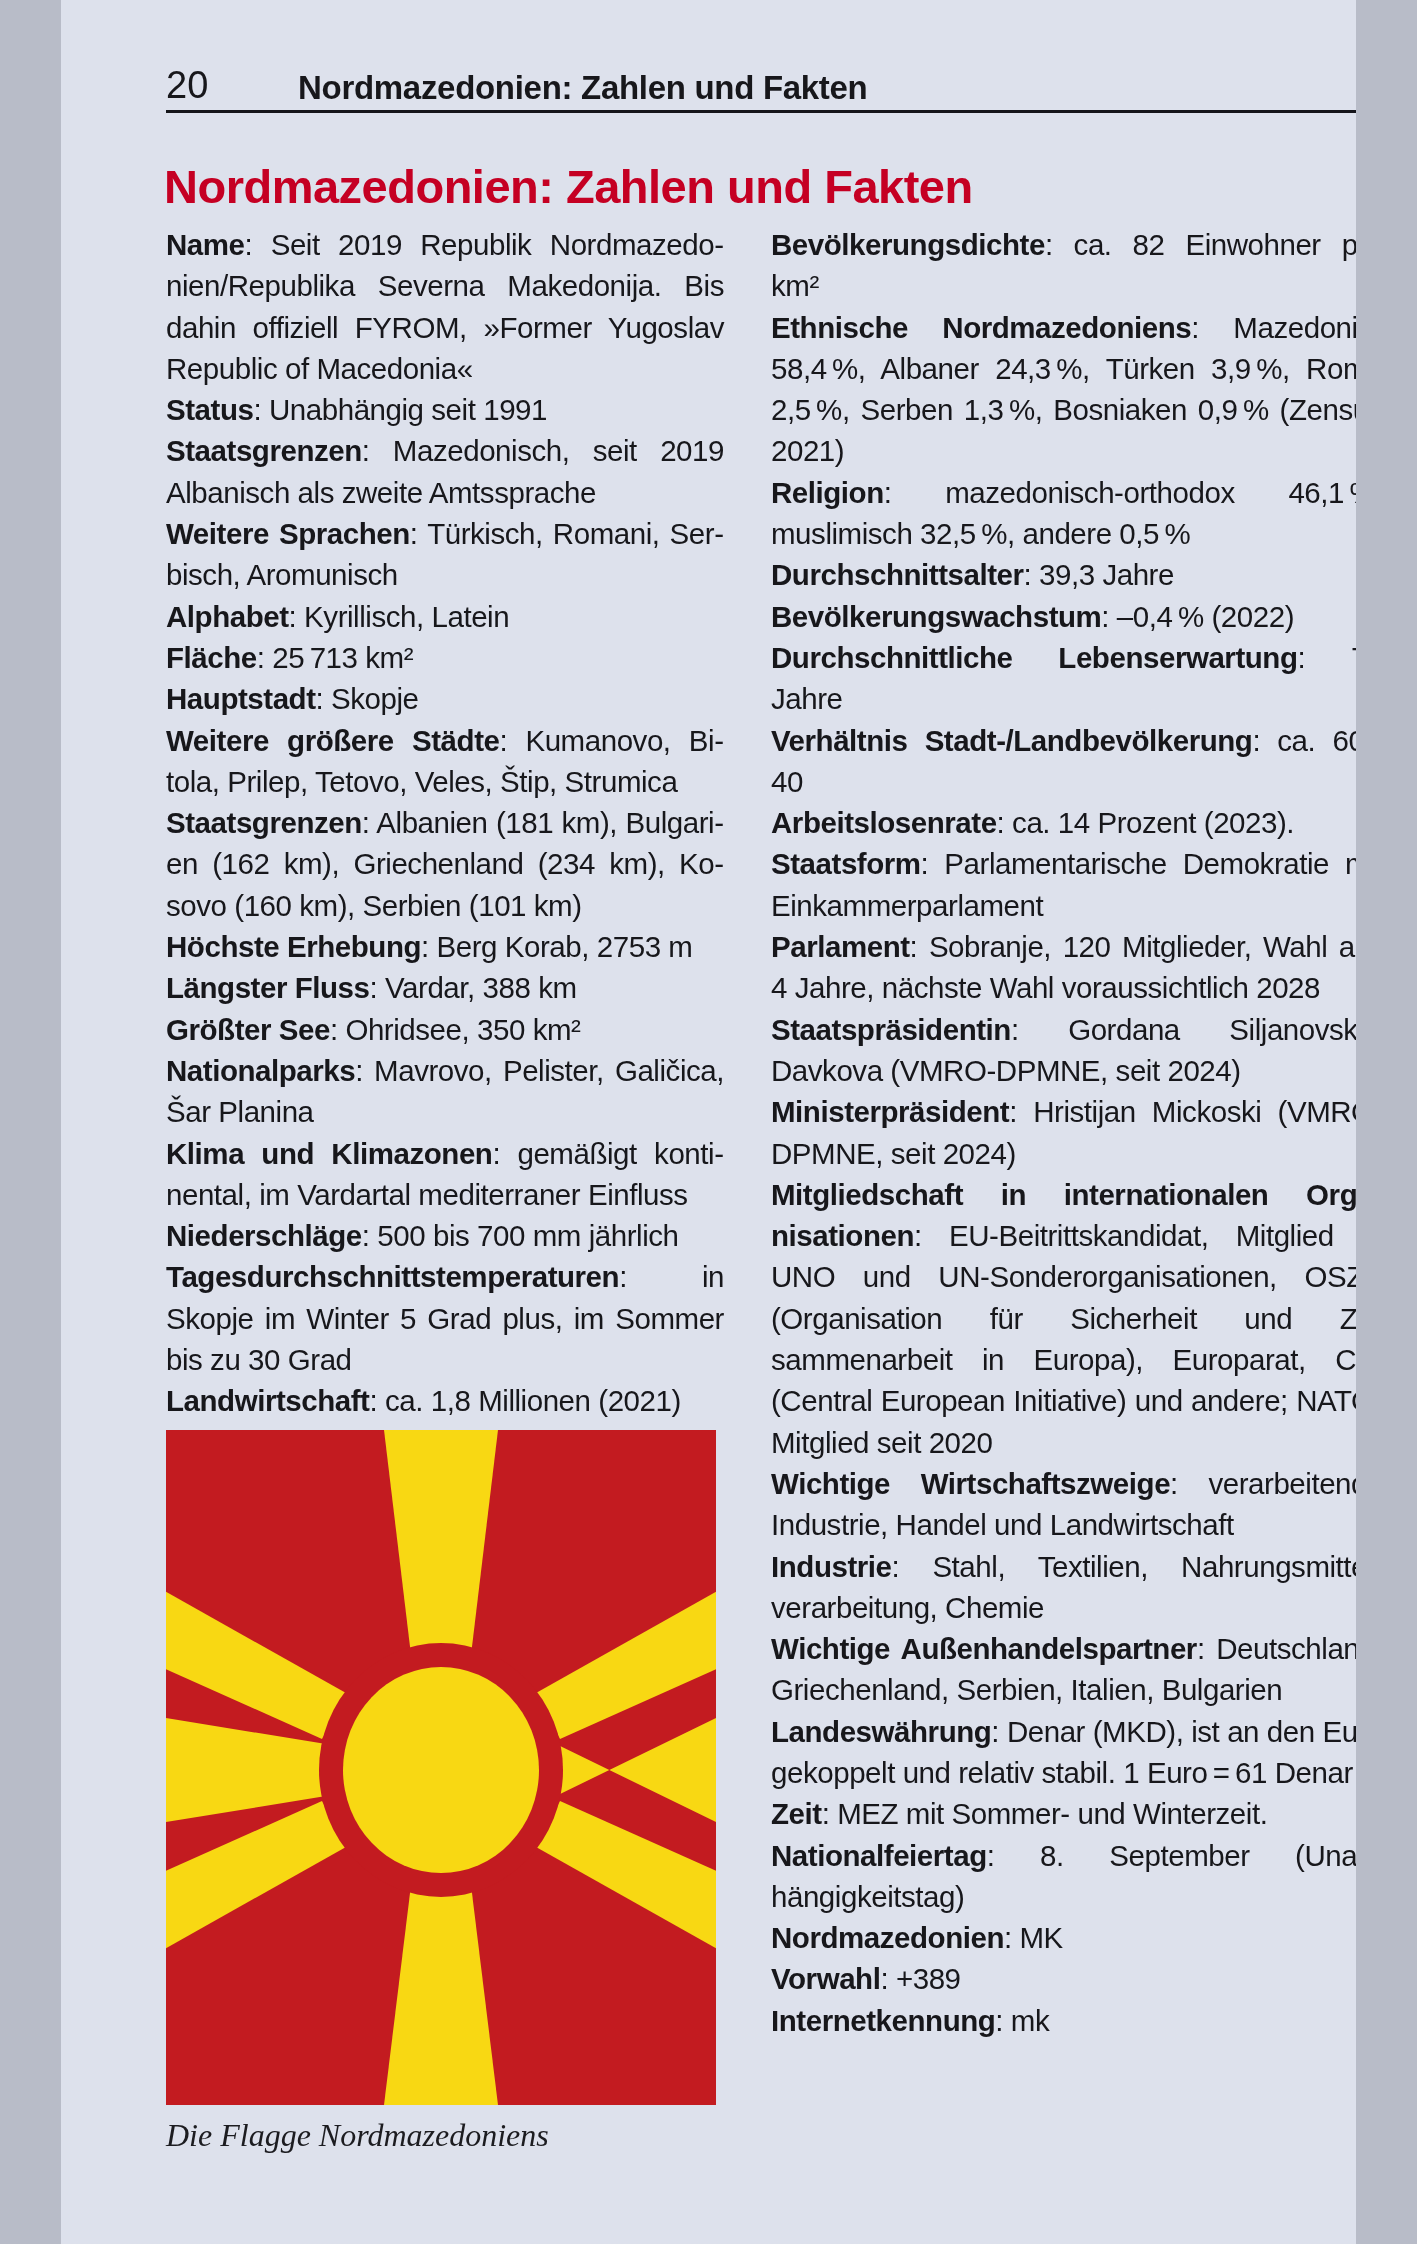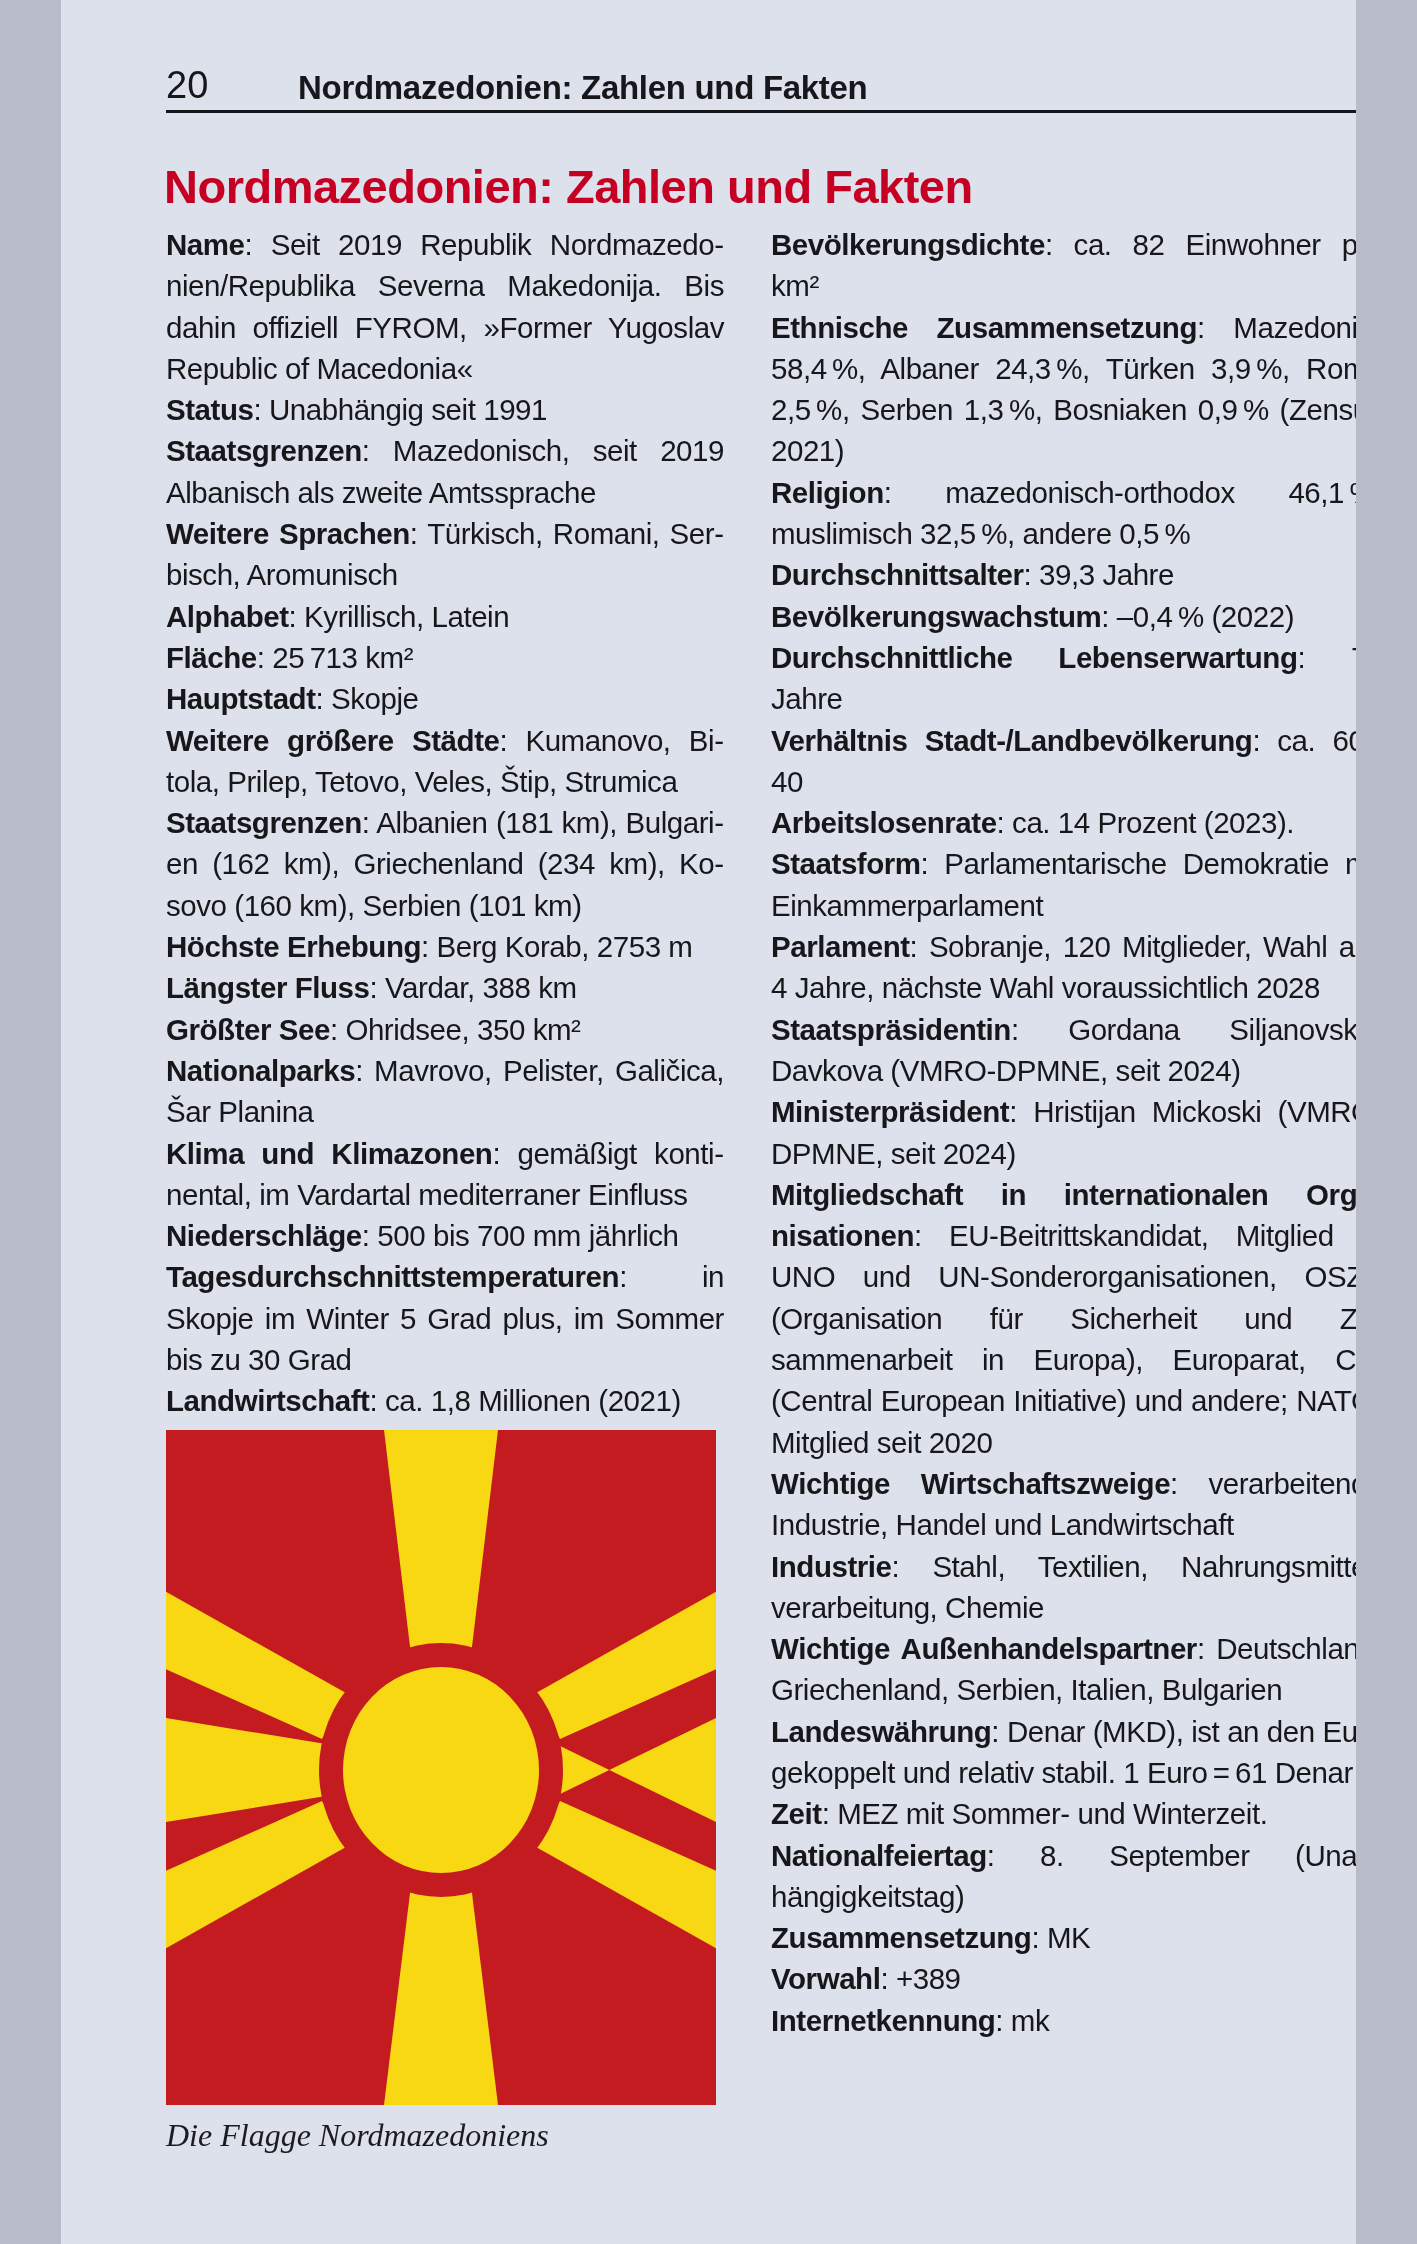--- a/index.html
+++ b/index.html
@@ -95,39 +95,39 @@
       <p class="fact"><b>Längster Fluss</b><span>: </span><span>Vardar, 388 km</span></p>
       <p class="fact"><b>Größter See</b><span>: </span><span>Ohridsee, 350 km²</span></p>
       <p class="fact"><b>Nationalparks</b><span>: </span><span>Mavrovo, Pelister, Galičica, Šar Planina</span></p>
       <p class="fact"><b>Klima und Klimazonen</b><span>: </span><span>gemäßigt konti­nental, im Vardartal mediterraner Einfluss</span></p>
       <p class="fact"><b>Niederschläge</b><span>: </span><span>500 bis 700 mm jährlich</span></p>
       <p class="fact"><b>Tagesdurchschnittstemperaturen</b><span>: </span><span>in Skopje im Winter 5 Grad plus, im Sommer bis zu 30 Grad</span></p>
       <p class="fact"><b>Landwirtschaft</b><span>: </span><span>ca. 1,8 Millionen (2021)</span></p>
     </div>
   <div class="col col-right">
       <p class="fact"><b>Bevölkerungsdichte</b><span>: </span><span>ca. 82 Einwohner pro km²</span></p>
-      <p class="fact"><b>Ethnische Zusammensetzung</b><span>: </span><span>Mazedonier 58,4 %, Albaner 24,3 %, Türken 3,9 %, Ro­ma 2,5 %, Serben 1,3 %, Bosniaken 0,9 % (Zensus 2021)</span></p>
+      <p class="fact"><b>Ethnische Nordmazedoniens</b><span>: </span><span>Mazedonier 58,4 %, Albaner 24,3 %, Türken 3,9 %, Ro­ma 2,5 %, Serben 1,3 %, Bosniaken 0,9 % (Zensus 2021)</span></p>
       <p class="fact"><b>Religion</b><span>: </span><span>mazedonisch-orthodox 46,1 %, muslimisch 32,5 %, andere 0,5 %</span></p>
       <p class="fact"><b>Durchschnittsalter</b><span>: </span><span>39,3 Jahre</span></p>
       <p class="fact"><b>Bevölkerungswachstum</b><span>: </span><span>–0,4 % (2022)</span></p>
       <p class="fact"><b>Durchschnittliche Lebenserwartung</b><span>: </span><span>77 Jahre</span></p>
       <p class="fact"><b>Verhältnis Stadt-/Landbevölkerung</b><span>: </span><span>ca. 60 : 40</span></p>
       <p class="fact"><b>Arbeitslosenrate</b><span>: </span><span>ca. 14 Prozent (2023).</span></p>
       <p class="fact"><b>Staatsform</b><span>: </span><span>Parlamentarische Demokratie mit Einkammerparlament</span></p>
       <p class="fact"><b>Parlament</b><span>: </span><span>Sobranje, 120 Mitglieder, Wahl alle 4 Jahre, nächste Wahl voraussicht­lich 2028</span></p>
       <p class="fact"><b>Staatspräsidentin</b><span>: </span><span>Gordana Siljanovska-Davkova (VMRO-DPMNE, seit 2024)</span></p>
       <p class="fact"><b>Ministerpräsident</b><span>: </span><span>Hristijan Mickoski (VMRO-DPMNE, seit 2024)</span></p>
       <p class="fact"><b>Mitgliedschaft in internationalen Orga­nisationen</b><span>: </span><span>EU-Beitrittskandidat, Mitglied in UNO und UN-Sonderorganisationen, OSZE (Organisation für Sicherheit und Zu­sammenarbeit in Europa), Europarat, CEI (Central European Initiative) und andere; NATO-Mitglied seit 2020</span></p>
       <p class="fact"><b>Wichtige Wirtschaftszweige</b><span>: </span><span>verarbeiten­de Industrie, Handel und Landwirtschaft</span></p>
       <p class="fact"><b>Industrie</b><span>: </span><span>Stahl, Textilien, Nahrungsmittel­verarbeitung, Chemie</span></p>
       <p class="fact"><b>Wichtige Außenhandelspartner</b><span>: </span><span>Deutsch­land, Griechenland, Serbien, Italien, Bul­garien</span></p>
       <p class="fact"><b>Landeswährung</b><span>: </span><span>Denar (MKD), ist an den Euro gekoppelt und relativ stabil. 1 Euro = 61 Denar</span></p>
       <p class="fact"><b>Zeit</b><span>: </span><span>MEZ mit Sommer- und Winterzeit.</span></p>
       <p class="fact"><b>Nationalfeiertag</b><span>: </span><span>8. September (Unab­hängigkeitstag)</span></p>
-      <p class="fact"><b>Zusammensetzung</b><span>: </span><span>MK</span></p>
+      <p class="fact"><b>Nordmazedonien</b><span>: </span><span>MK</span></p>
       <p class="fact"><b>Vorwahl</b><span>: </span><span>+389</span></p>
       <p class="fact"><b>Internetkennung</b><span>: </span><span>mk</span></p>
     </div>
 
   <div class="flag-wrap">
     <svg viewBox="0 0 550 675" preserveAspectRatio="none" aria-hidden="true">
       <rect class="f-red" x="0" y="0" width="550" height="675"></rect>
 
       <polygon class="f-yellow" points="245,225 305,225 332,0 218,0"></polygon>
       <polygon class="f-yellow" points="245,455 305,455 332,675 218,675"></polygon>

